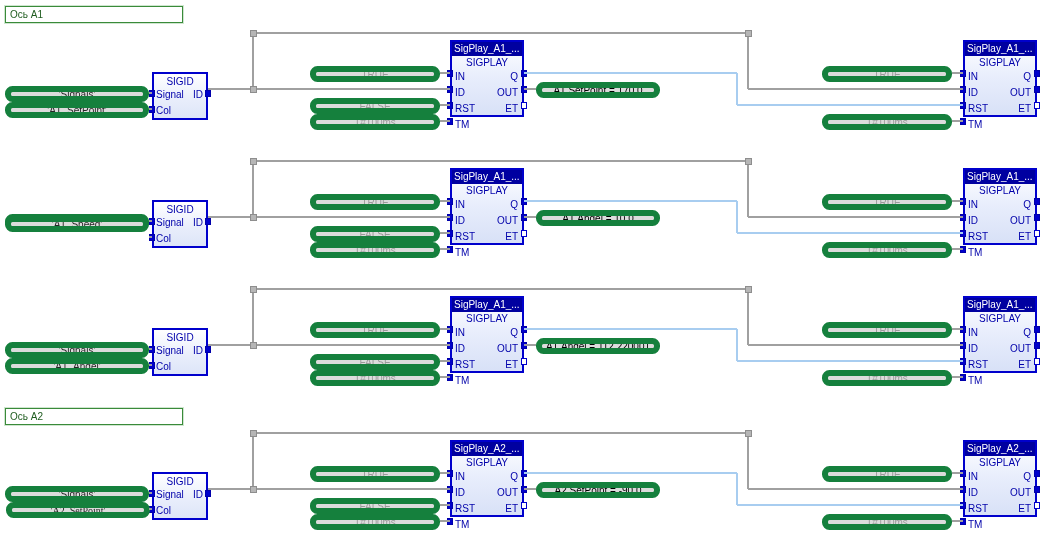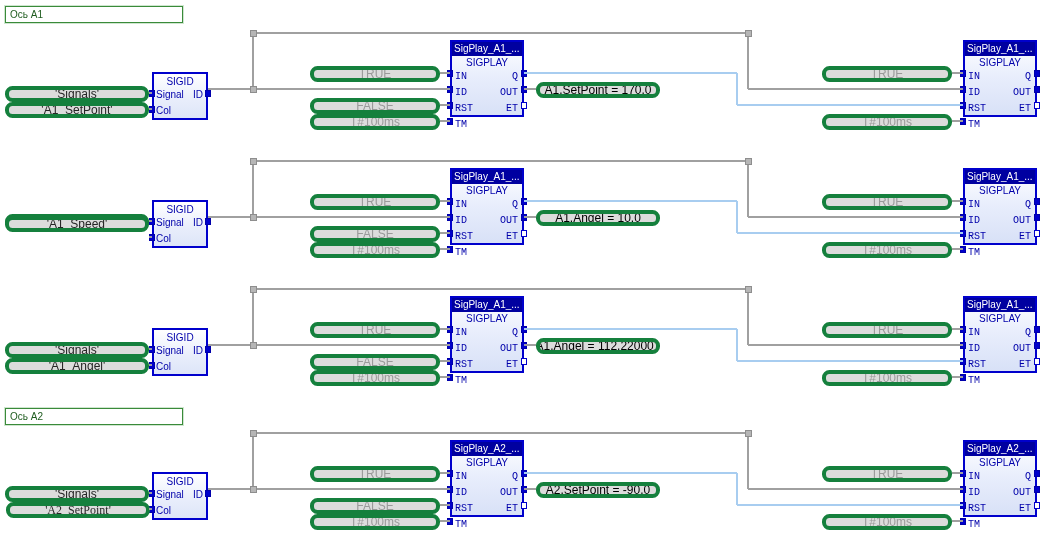--- a/index.html
+++ b/index.html
@@ -39,25 +39,25 @@
     white-space: nowrap;
   }
 
   
   .pill {
     position: absolute;
     box-sizing: border-box;
     height: 16px;
     border-radius: 7.5px;
     background: #dcdcdc;
-    border: 4px solid #15803d;
+    border: 6px solid #15803d;
     display: flex;
     align-items: center;
     justify-content: center;
-    font-size: 12px;
+    font-size: 10px;
     line-height: 11px;
     white-space: nowrap;
     overflow: hidden;
   }
   .pill.dim { color: #9a9a9a; }
   .pill.dark { color: #262626; }
   .pill.value { color: #000000; }
 
   
   .wire-h {
@@ -156,21 +156,20 @@
     white-space: nowrap;
   }
   .fb .subtitle {
     text-align: center;
     font-size: 10px;
     line-height: 14px;
     color: #0000aa;
   }
   .fb .pins {
     position: relative;
-    font-family: Liberation Mono, monospace;
   }
   .fb .prow {
     position: relative;
     height: 16px;
   }
   .fb .pl {
     position: absolute;
     left: 3px;
     top: 1px;
     font-size: 10px;

